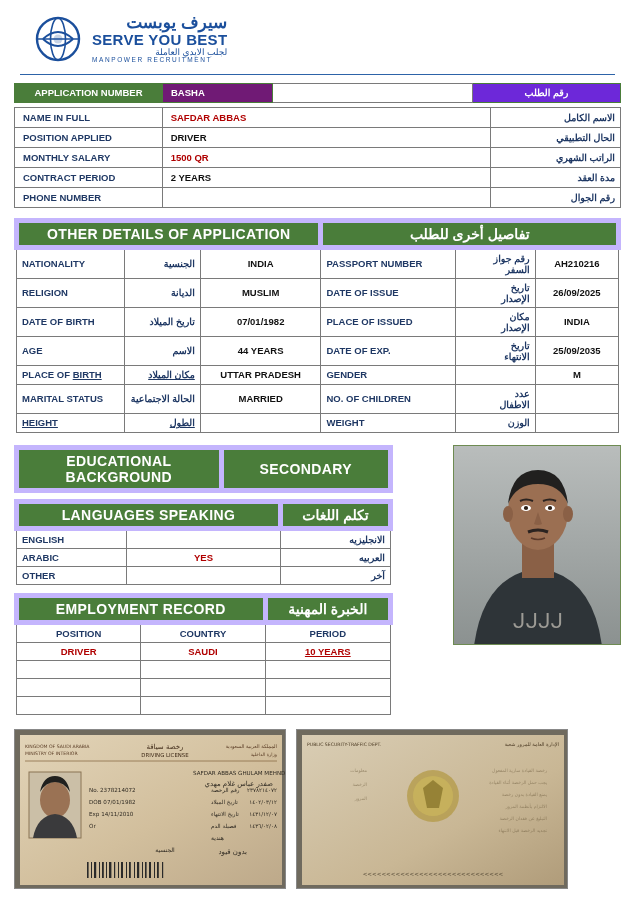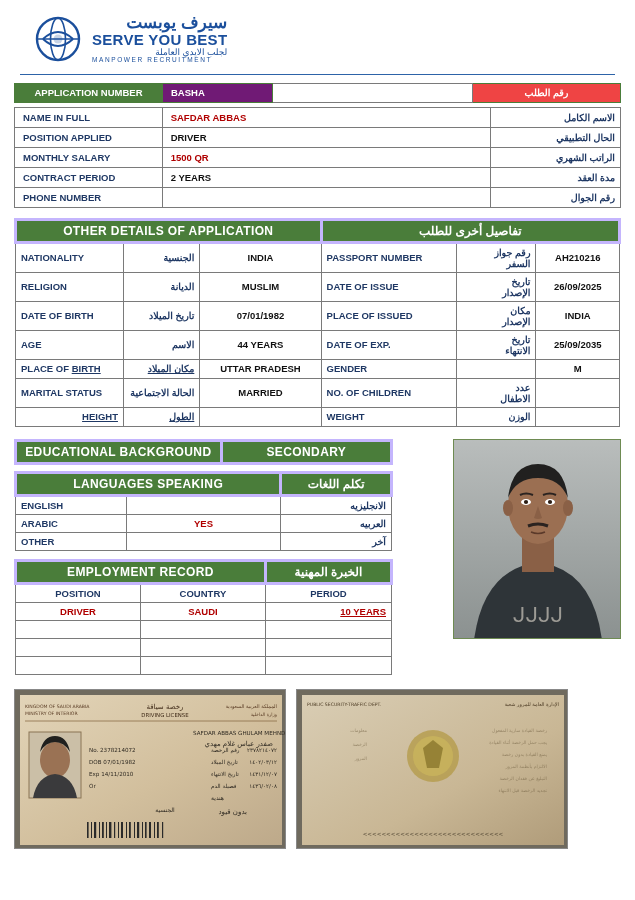--- a/index.html
+++ b/index.html
@@ -76,24 +76,24 @@
   td, th {
     border: 1px solid #7a7a7a;
     padding: 3px 5px;
     vertical-align: middle;
     height: 19px;
   }
   .green-bar td, .green-bar th {
     background: #4a7d3a;
     color: #ffffff;
     font-weight: bold;
-    border: 3px solid #c4b5fd;
+    border: 5px solid #c4b5fd;
     text-align: center;
     letter-spacing: .4px;
-    font-size: 12px;
+    font-size: 14px;
   }
   .lbl {
     font-weight: bold;
     color: #1f3864;
     font-size: 9.5px;
   }
   .val {
     font-weight: bold;
     color: #111;
     font-size: 9.5px;
@@ -104,36 +104,36 @@
     font-size: 9.5px;
   }
   .ar {
     direction: rtl;
     text-align: right;
     font-weight: bold;
     color: #1f3864;
     font-size: 9.5px;
   }
   .ctr { text-align: center; }
-  .u { text-decoration: underline; text-align: right; }
+  .u { text-decoration: underline; }
 
   
   .appnum-wrap { margin-top: 2px; }
   .appnum-table td { border: 1px solid #4a7d3a; }
   .appnum-table .cellA {
     background: #4a7d3a; color: #fff; font-weight: bold;
     text-align: center; width: 148px; font-size: 9.5px;
   }
   .appnum-table .cellB {
     background: #701a75; color: #fff; font-weight: bold;
     text-align: left; width: 110px; padding-left: 8px; font-size: 9.5px;
   }
   .appnum-table .cellC { background: #ffffff; border-color:#7a7a7a;}
   .appnum-table .cellD {
-    background: #ef4444; color: #fff; font-weight: bold;
+    background: #6d28d9; color: #fff; font-weight: bold;
     text-align: center; width: 148px; direction: rtl; font-size: 9.5px;
   }
 
   
   .top-table { margin-top: 4px; }
   .top-table td { height: 20px; padding-left: 8px; }
   .top-table .c1 { width: 148px; }
   .top-table .c2 { width: 330px; }
   .top-table .c3 { width: 130px; }
 

